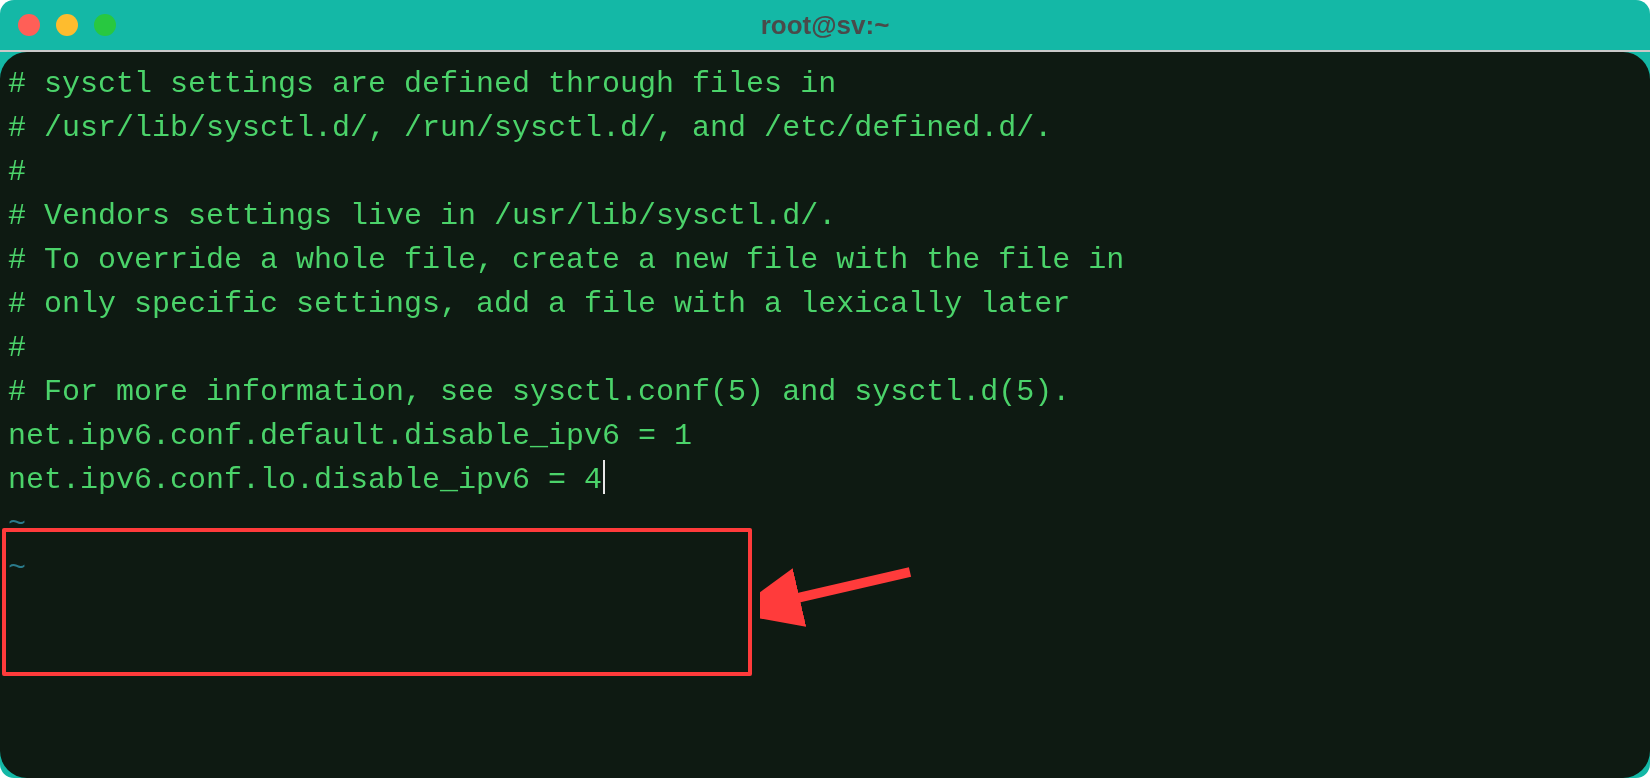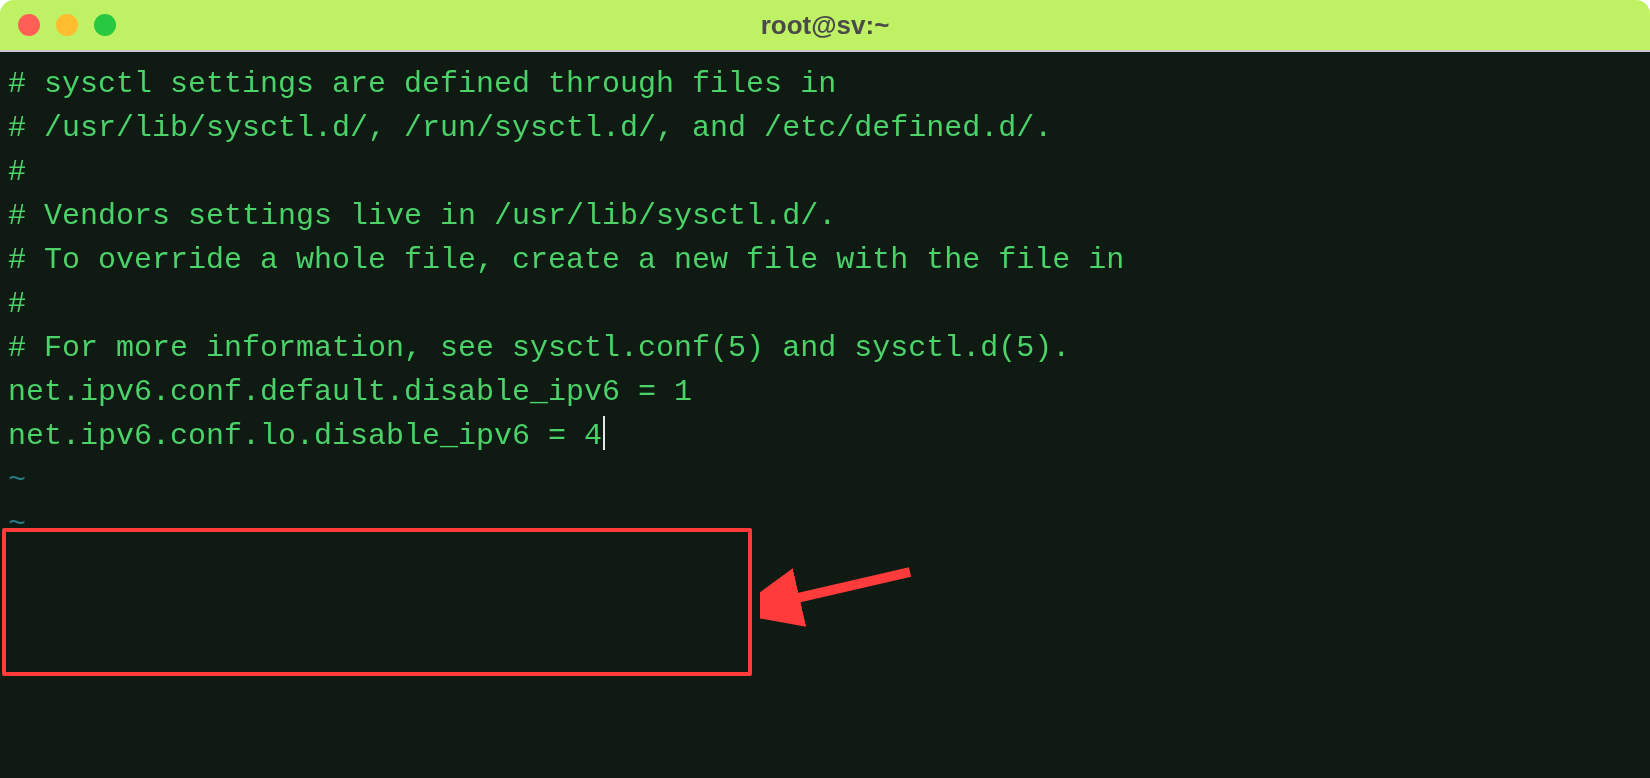--- a/index.html
+++ b/index.html
@@ -8,21 +8,21 @@
     width: 1650px;
     height: 778px;
     font-family: "Menlo", "Consolas", "Courier New", monospace;
     background: #ffffff;
     overflow: hidden;
   }
   .window {
     position: relative;
     width: 1650px;
     height: 778px;
-    background: #bef264;
+    background: #14b8a6;
     border-radius: 14px;
     box-sizing: border-box;
   }
   .titlebar {
     height: 52px;
     display: flex;
     align-items: center;
     padding: 0 18px;
     border-bottom: 2px solid #c9c9c9;
     box-sizing: border-box;
@@ -53,20 +53,21 @@
     font-family: -apple-system, BlinkMacSystemFont, "Segoe UI", Arial, sans-serif;
   }
   .terminal {
     background: #0e1a12;
     width: 100%;
     height: calc(100% - 52px);
     box-sizing: border-box;
     padding: 10px 8px 0 8px;
     position: relative;
     overflow: hidden;
+    border-radius: 27px;
   }
   .line {
     color: #4bd36a;
     font-size: 30px;
     line-height: 44px;
     white-space: pre;
     font-weight: 500;
   }
   .tilde {
     color: #2a7a8a;
@@ -110,20 +111,21 @@
     </div>
     <div class="title">root@sv:~</div>
   </div>
 
   <div class="terminal">
     <div class="line"># sysctl settings are defined through files in</div>
     <div class="line"># /usr/lib/sysctl.d/, /run/sysctl.d/, and /etc/defined.d/.</div>
     <div class="line">#</div>
     <div class="line"># Vendors settings live in /usr/lib/sysctl.d/.</div>
     <div class="line"># To override a whole file, create a new file with the file in</div>
+    <div class="line"># only specific settings, add a file with a lexically later</div>
     <div class="line">#</div>
     <div class="line"># For more information, see sysctl.conf(5) and sysctl.d(5).</div>
     <div class="line">net.ipv6.conf.default.disable_ipv6 = 1</div>
     <div class="line"><span>net.ipv6.conf.lo.disable_ipv6 = 4</span><span class="cursor"></span></div>
     <div class="tilde">~</div>
     <div class="tilde">~</div>
 
     <div class="highlight-box" style="left:2px;top:476px;width:750px;height:148px;"></div>
 
     <svg class="arrow" width="200" height="120" style="left:760px; top:490px">

